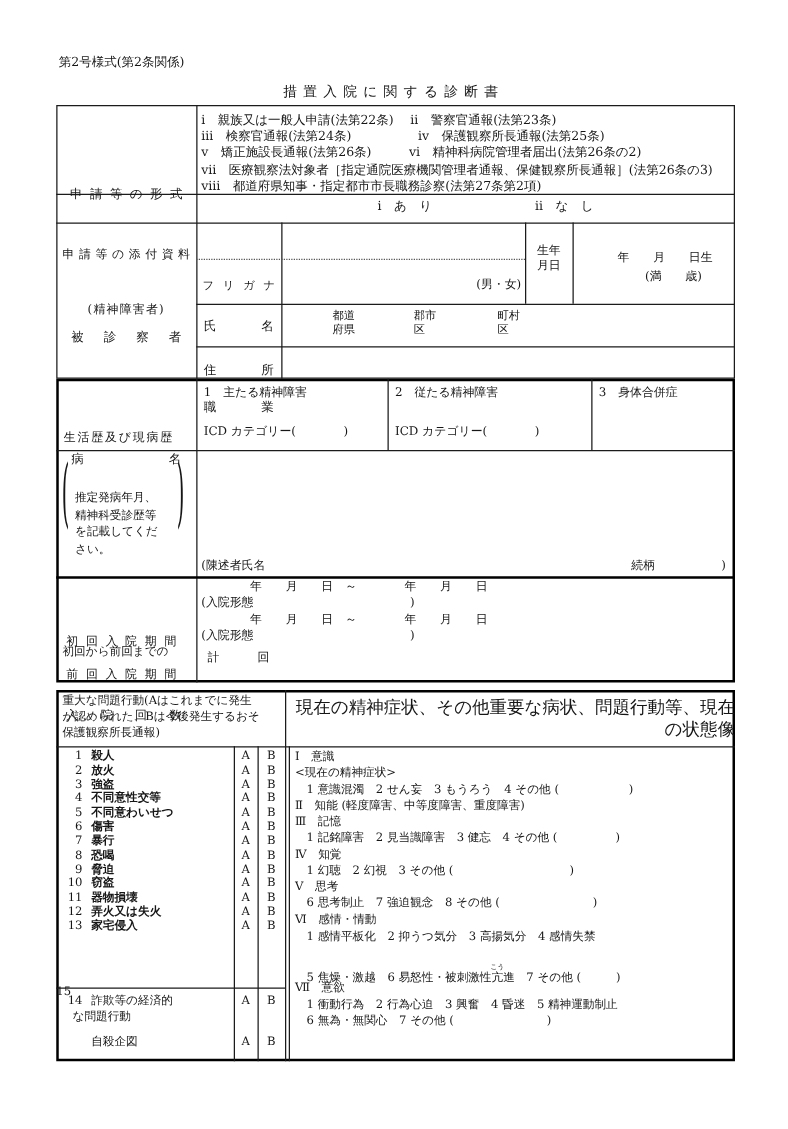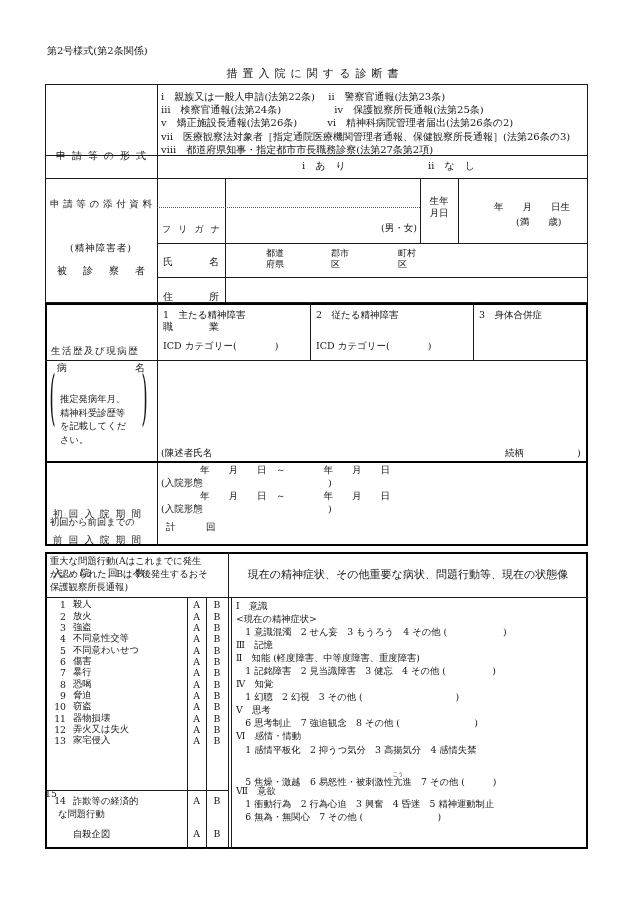--- a/index.html
+++ b/index.html
@@ -13,28 +13,28 @@
   .box.thick{border:2px solid #000;}
   .hl{position:absolute;height:1px;background:#1b1b1b;}
   .hl.thick{height:2px;background:#000;}
   .vl{position:absolute;width:1px;background:#1b1b1b;}
   .dotted{position:absolute;height:0;border-top:1px dotted #555;}
   .lines13 > div{line-height:13.05px;}
   .lines132 > div{line-height:13.2px;}
   .lines135 > div{line-height:13.7px;}
   .brow{display:flex;align-items:center;height:11.35px;font-size:9.3px;position:relative;}
   .brow .bnum{width:21px;text-align:right;}
-  .brow .blabel{margin-left:7px;}
+  .brow .blabel{margin-left:7px;font-weight:bold;}
   .abcell{position:absolute;text-align:center;font-size:9.3px;}
   .bigparen{font-size:13px;display:inline-block;transform:scaleY(4.6) scaleX(1.2);transform-origin:center;font-weight:300;}
   .psy{position:absolute;left:236px;top:599px;font-size:9.3px;}
   .psy > div{line-height:13.05px;white-space:nowrap;}
   .psy .rubyline{margin-top:15px;height:13px;line-height:13px;overflow:visible;}
   ruby rt{font-size:5.5px;letter-spacing:0;}
-  .hdrright{position:absolute;left:228px;top:552px;width:360px;height:45px;display:flex;align-items:center;justify-content:center;font-size:11px;}
+  .hdrright{position:absolute;left:228px;top:552px;width:360px;height:45px;display:flex;align-items:center;justify-content:center;font-size:14px;text-align:right;}
 </style>
 </head>
 <body>
 
 <div class="page">
 
   <div class="t fs10" style="left:47px;top:45px">第2号様式(第2条関係)</div>
   <div class="title">措置入院に関する診断書</div>
 
   <div class="box" style="left:45px;top:84px;width:543px;height:219px"></div>
@@ -229,22 +229,22 @@
   <div class="t abcell" style="left:206px;top:795px;width:22px">B</div>
   <div class="t fs93" style="left:45px;top:788px;width:21px;text-align:left">15</div>
   <div class="t fs93" style="left:73px;top:828px">自殺企図</div>
   <div class="t abcell" style="left:187px;top:828px;width:19px">A</div>
   <div class="t abcell" style="left:206px;top:828px;width:22px">B</div>
 
   <div class="psy">
     <div>Ⅰ　意識</div>
     <div>&lt;現在の精神症状&gt;</div>
     <div>　1 意識混濁　2 せん妄　3 もうろう　4 その他 (　　　　　　)</div>
+    <div>Ⅱ　知能 (軽度障害、中等度障害、重度障害)</div>
     <div>Ⅲ　記憶</div>
-    <div>Ⅱ　知能 (軽度障害、中等度障害、重度障害)</div>
     <div>　1 記銘障害　2 見当識障害　3 健忘　4 その他 (　　　　　)</div>
     <div>Ⅳ　知覚</div>
     <div>　1 幻聴　2 幻視　3 その他 (　　　　　　　　　　)</div>
     <div>Ⅴ　思考</div>
     <div>　6 思考制止　7 強迫観念　8 その他 (　　　　　　　　)</div>
     <div>Ⅵ　感情・情動</div>
     <div>　1 感情平板化　2 抑うつ気分　3 高揚気分　4 感情失禁</div>
     <div class="rubyline"><span>　5 焦燥・激越　6 易怒性・被刺激性</span><ruby><span>亢</span><rt>こう</rt></ruby><span>進　7 その他 (　　　)</span></div>
     <div>Ⅶ　意欲</div>
     <div>　1 衝動行為　2 行為心迫　3 興奮　4 昏迷　5 精神運動制止</div>

